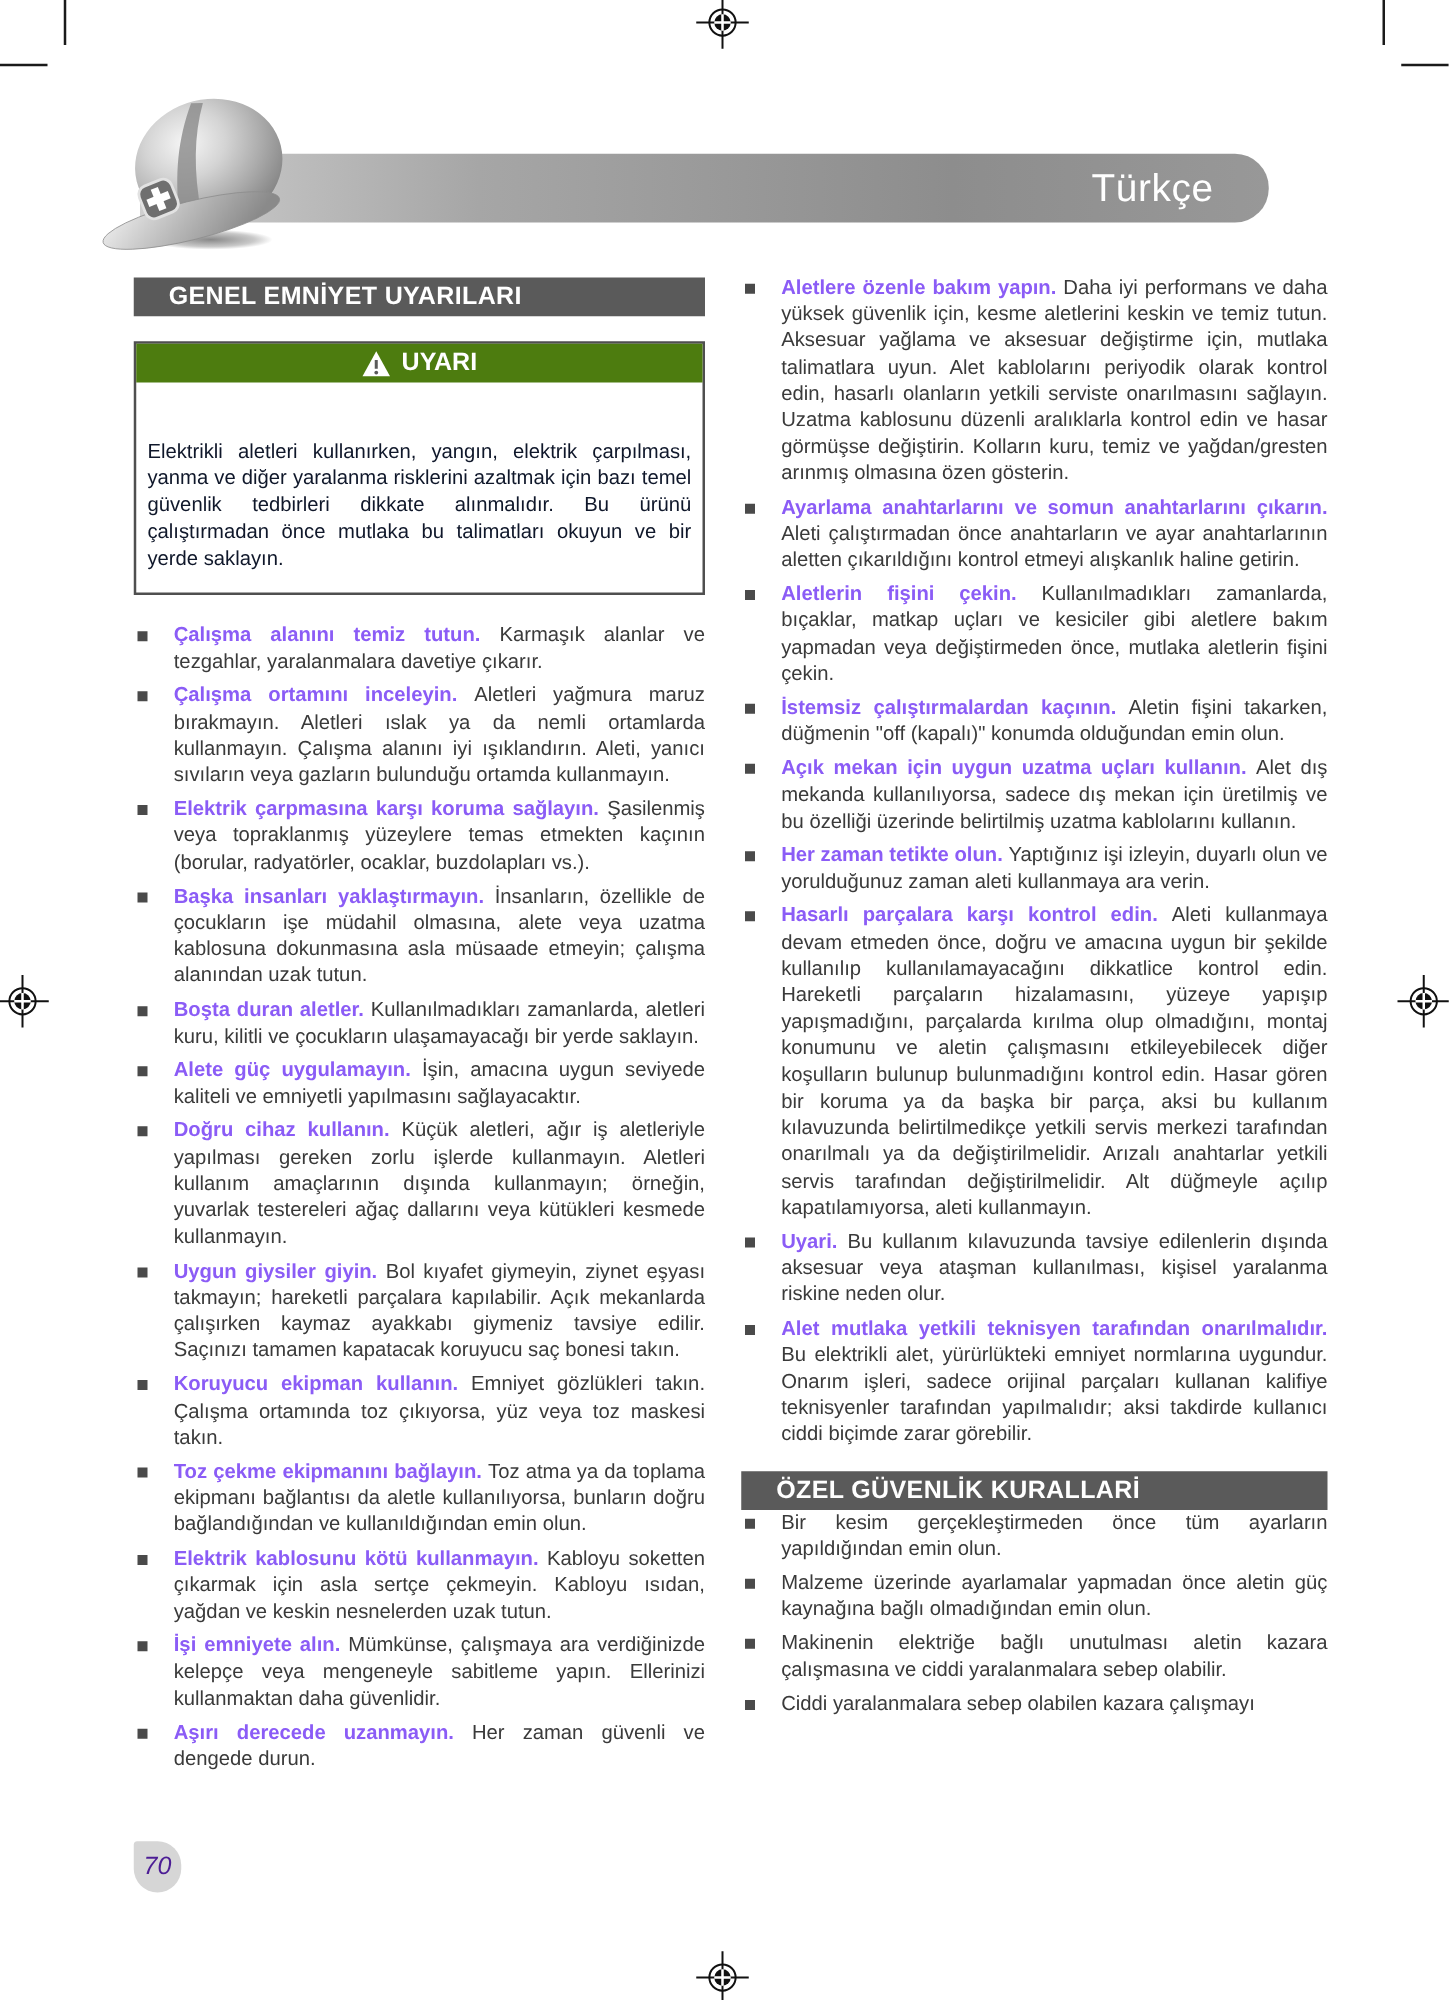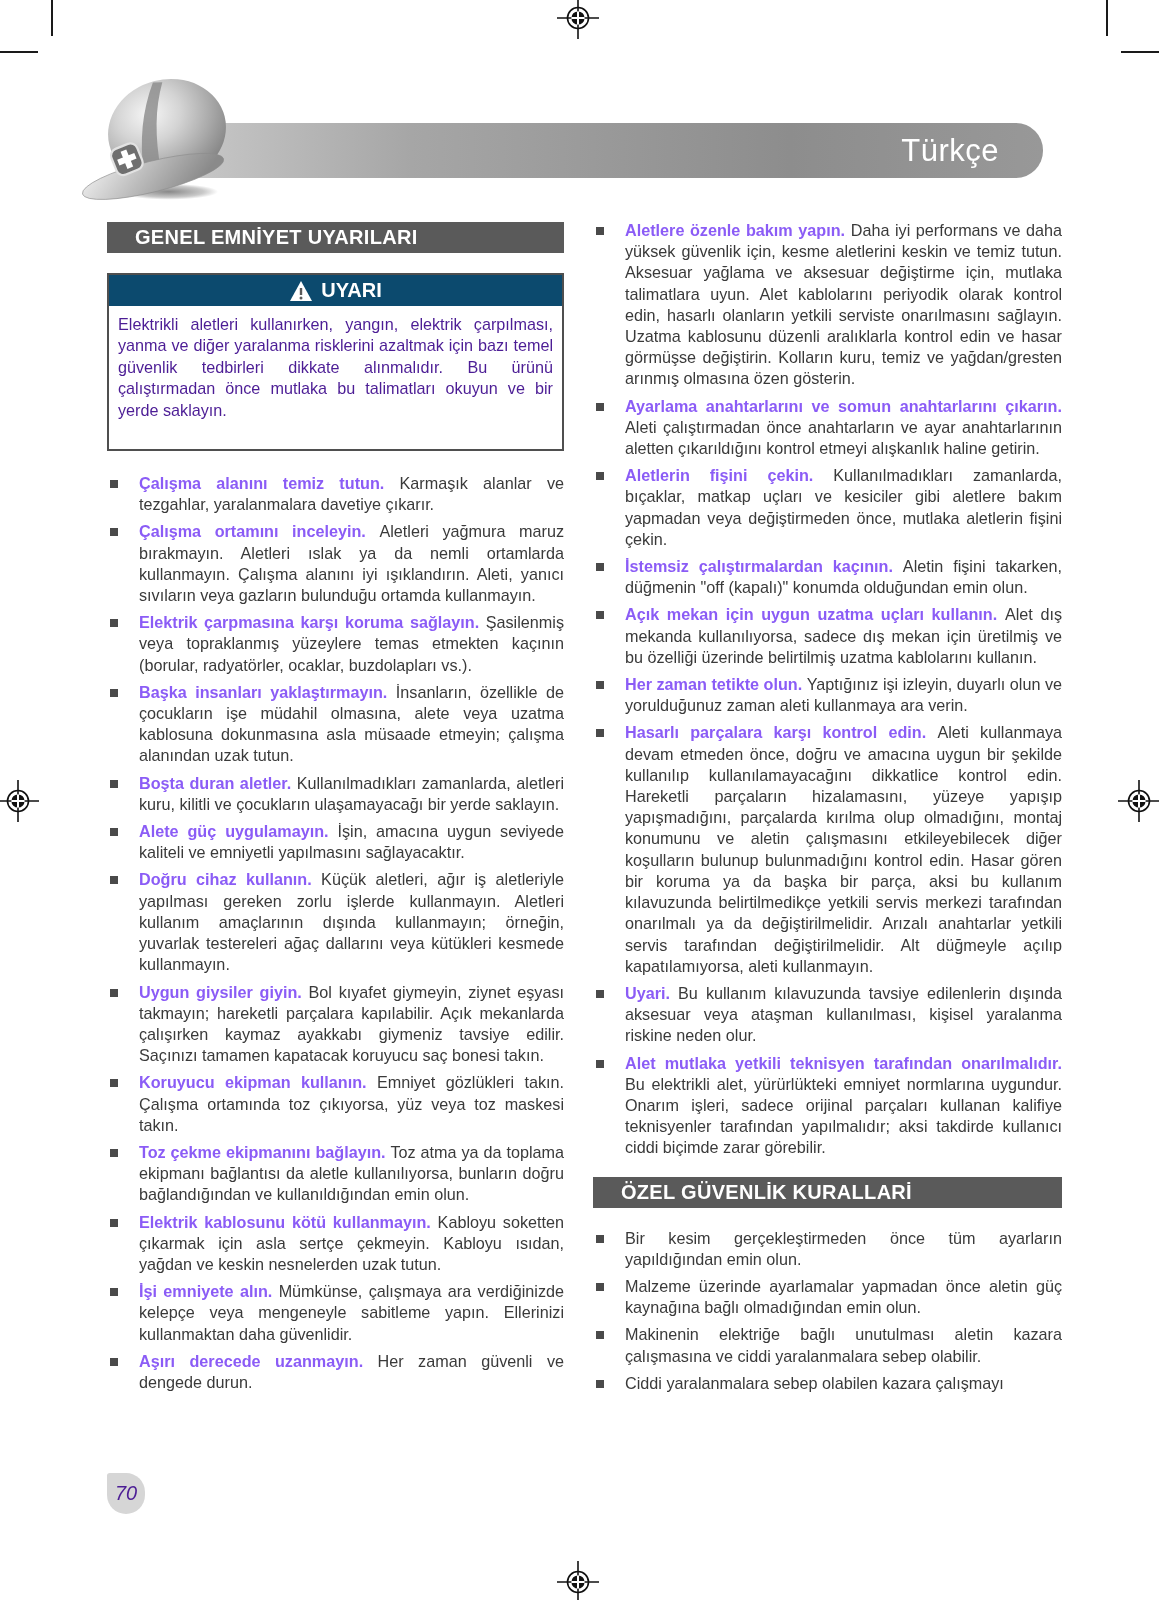--- a/index.html
+++ b/index.html
@@ -7,53 +7,53 @@
     width:1159px;height:1600px;position:relative;background:#ffffff;
     font-family:"Liberation Sans","DejaVu Sans",sans-serif;
     overflow:hidden;color:#3a3a3a;
   }
   
   .crop{position:absolute;background:#1a1a1a;}
   
   .regmark{position:absolute;width:44px;height:44px;}
   
   .banner{
-    position:absolute;left:140px;top:123px;width:903px;height:55px;
+    position:absolute;left:112px;top:123px;width:903px;height:55px;
     border-radius:0 27px 27px 0;
     background:linear-gradient(90deg,#cfcfcf 0%,#a6a6a6 30%,#8d8d8d 72%,#989898 100%);
     display:flex;align-items:center;justify-content:flex-end;
   }
   .banner-label{color:#ffffff;font-size:31px;font-weight:400;padding-right:44px;letter-spacing:0.5px;}
   .helmet{position:absolute;left:68px;top:76px;width:195px;height:128px;z-index:3;}
   
   .col{position:absolute;}
   .col-left{left:107px;top:222px;width:457px;}
   .col-right{left:593px;top:220px;width:469px;}
   .section-bar{
     height:31px;background:#5a5a5a;color:#ffffff;
     font-size:20px;font-weight:bold;line-height:31px;
     padding-left:28px;letter-spacing:0.3px;box-sizing:border-box;
   }
   .warning-box{margin-top:20px;border:2px solid #4f4f4f;}
   .warning-head{
-    height:31px;background:#0c4a6e;color:#ffffff;text-align:center;
+    height:31px;background:#4d7c0f;color:#ffffff;text-align:center;
     font-size:20px;font-weight:bold;line-height:31px;
     display:flex;align-items:center;justify-content:center;gap:8px;
   }
   .warning-body{
-    padding:8px 9px 28px 9px;text-align:justify;
-    font-size:16.2px;line-height:21.4px;color:#4c1d95;
+    padding:8px 9px 16px 9px;text-align:justify;
+    font-size:16.2px;line-height:21.4px;color:#0f172a;margin-top:37px;
   }
   .bullets{margin-top:22px;}
   .col-right .bullets{margin-top:0;}
   .bullet-item{display:flex;margin-bottom:6px;padding-left:3px;}
   .bullet-square{flex:0 0 8px;width:8px;height:8px;background:#4a4a4a;margin-top:7px;}
   .bullet-text{flex:1;margin-left:21px;text-align:justify;font-size:16.2px;line-height:21.2px;color:#3a3a3a;}
   .bullet-text b{color:#8b5cf6;}
-  .section-bar.special{margin-top:18px;margin-bottom:20px;}
+  .section-bar.special{margin-top:18px;}
   
   .page-number{
     position:absolute;left:107px;top:1473px;width:38px;height:41px;
     background:#d6d6d6;border-radius:3px 20px 20px 20px;
     display:flex;align-items:center;justify-content:center;
     font-style:italic;font-size:20px;color:#4c1d95;
   }
 </style>
 </head>
 <body>

